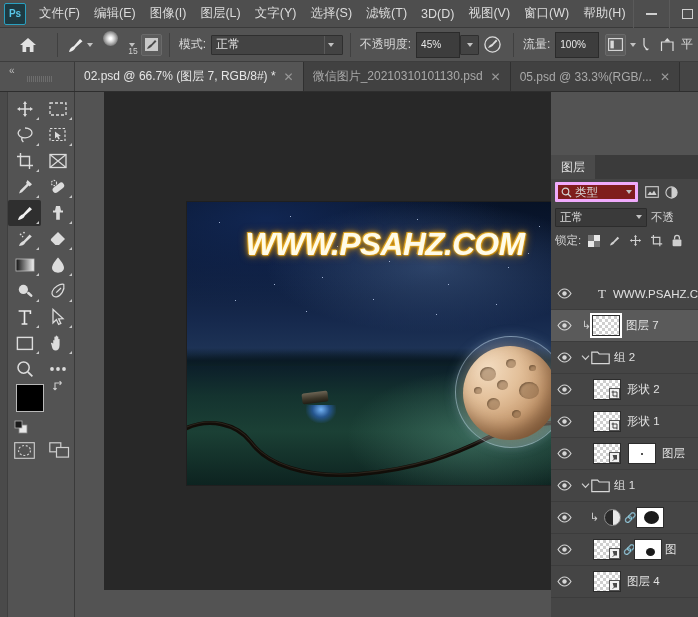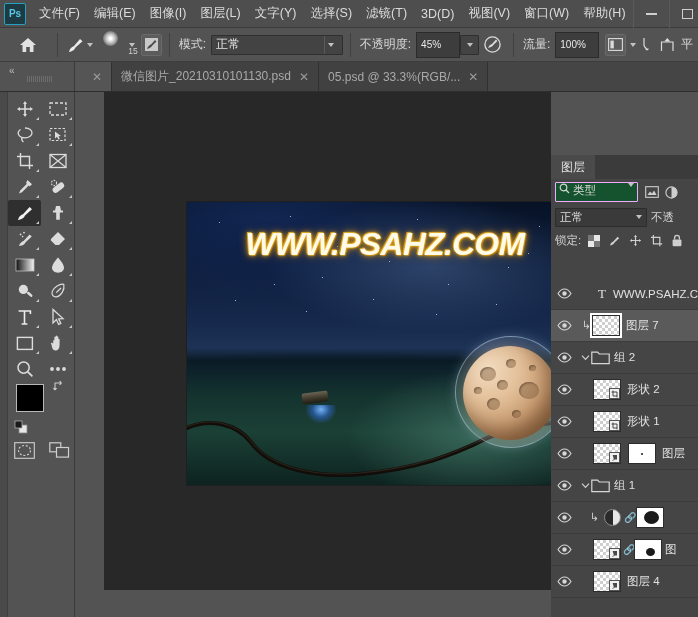--- a/index.html
+++ b/index.html
@@ -271,22 +271,22 @@
   }
   .panel-tabrest { flex: 1; background: #3b3b3b; }
   .panel-body {
     position: absolute; left: 0; top: 87px; width: 147px; height: 438px;
     background: #454545;
   }
   .filter-row {
     display: flex; align-items: center; height: 26px; padding: 0 4px; gap: 4px;
   }
   .filter-select {
-    width: 83px; height: 20px; background: #14532d; border: 1px solid #f0abfc;
-    display: flex; align-items: flex-start; padding: 0 3px; gap: 3px; border-radius: 1px;
+    width: 83px; height: 20px; background: #7f1d1d; border: 3px solid #f0abfc;
+    display: flex; align-items: center; padding: 0 3px; gap: 3px; border-radius: 1px;
   }
   .filter-select .ftext { font-size: 11.5px; color: #d8d8d8; flex: 1; }
   .filter-icons { display: flex; align-items: center; gap: 6px; margin-left: 3px; }
   .blend-row {
     display: flex; align-items: center; height: 24px; padding: 0 4px; gap: 4px;
   }
   .blend-select {
     width: 92px; height: 19px; background: #3a3a3a; border: 1px solid #2c2c2c;
     display: flex; align-items: center; padding: 0 4px; font-size: 11.5px; color: #ddd;
     border-radius: 1px;
@@ -444,20 +444,21 @@
     </span>
     <span class="opt-label">平</span>
   </div>
 
   <div class="tabbar">
     <div class="dock-collapse">
       <span class="arrows">«</span>
       <span class="dock-grip"></span>
     </div>
     <div class="tab active">
+      <span class="tab-label">02.psd @ 66.7% (图层 7, RGB/8#) *</span>
       <span class="tab-x">✕</span>
     </div>
     <div class="tab">
       <span class="tab-label">微信图片_20210310101130.psd</span>
       <span class="tab-x">✕</span>
     </div>
     <div class="tab">
       <span class="tab-label">05.psd @ 33.3%(RGB/...</span>
       <span class="tab-x">✕</span>
     </div>

